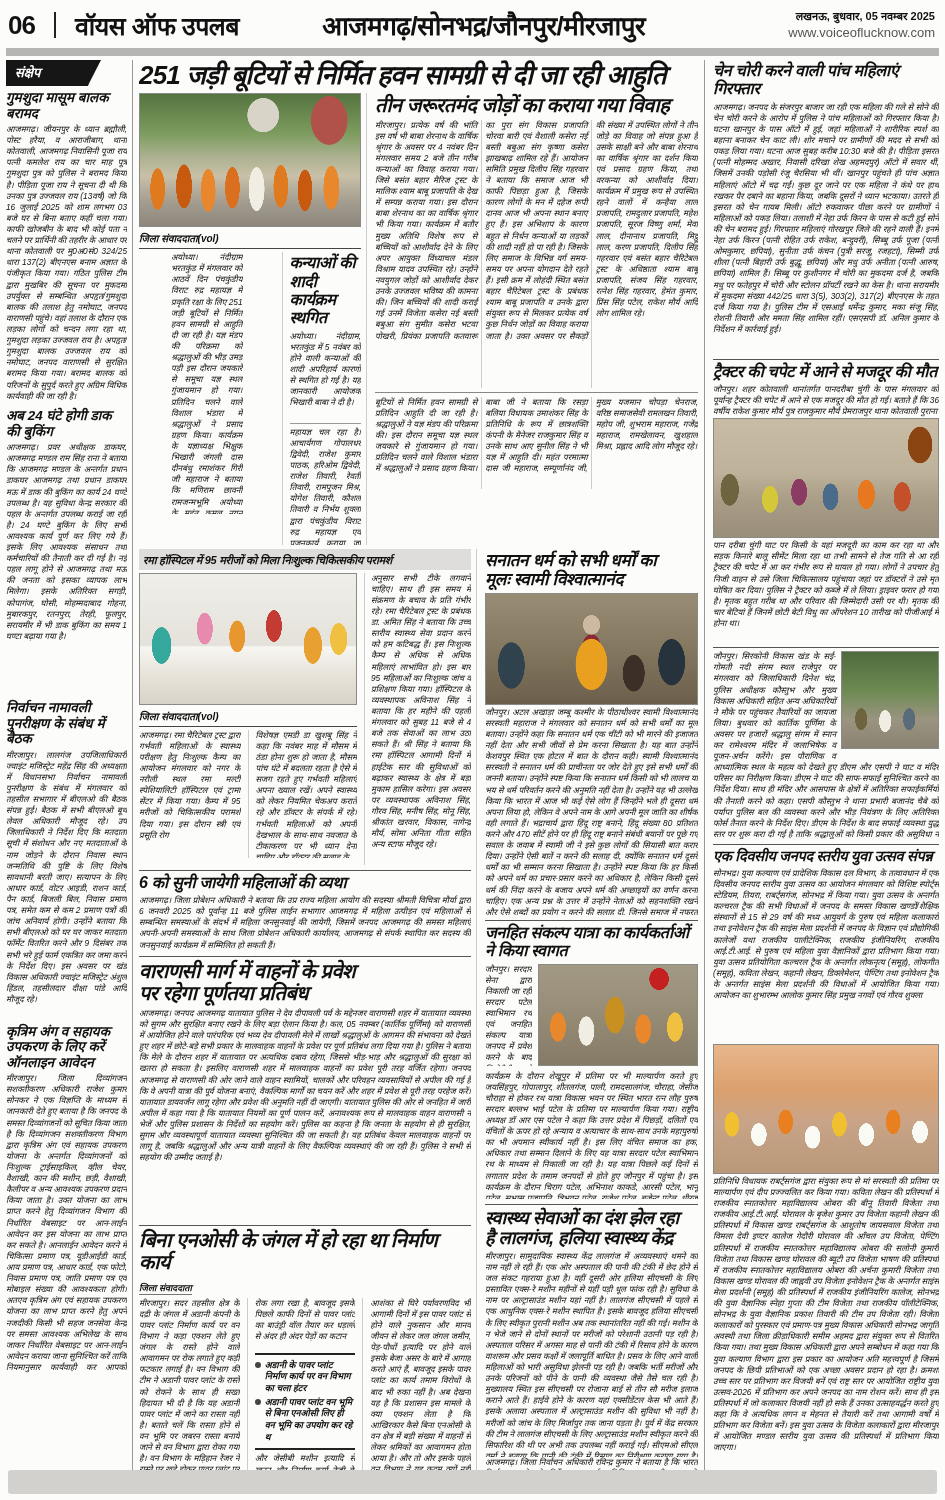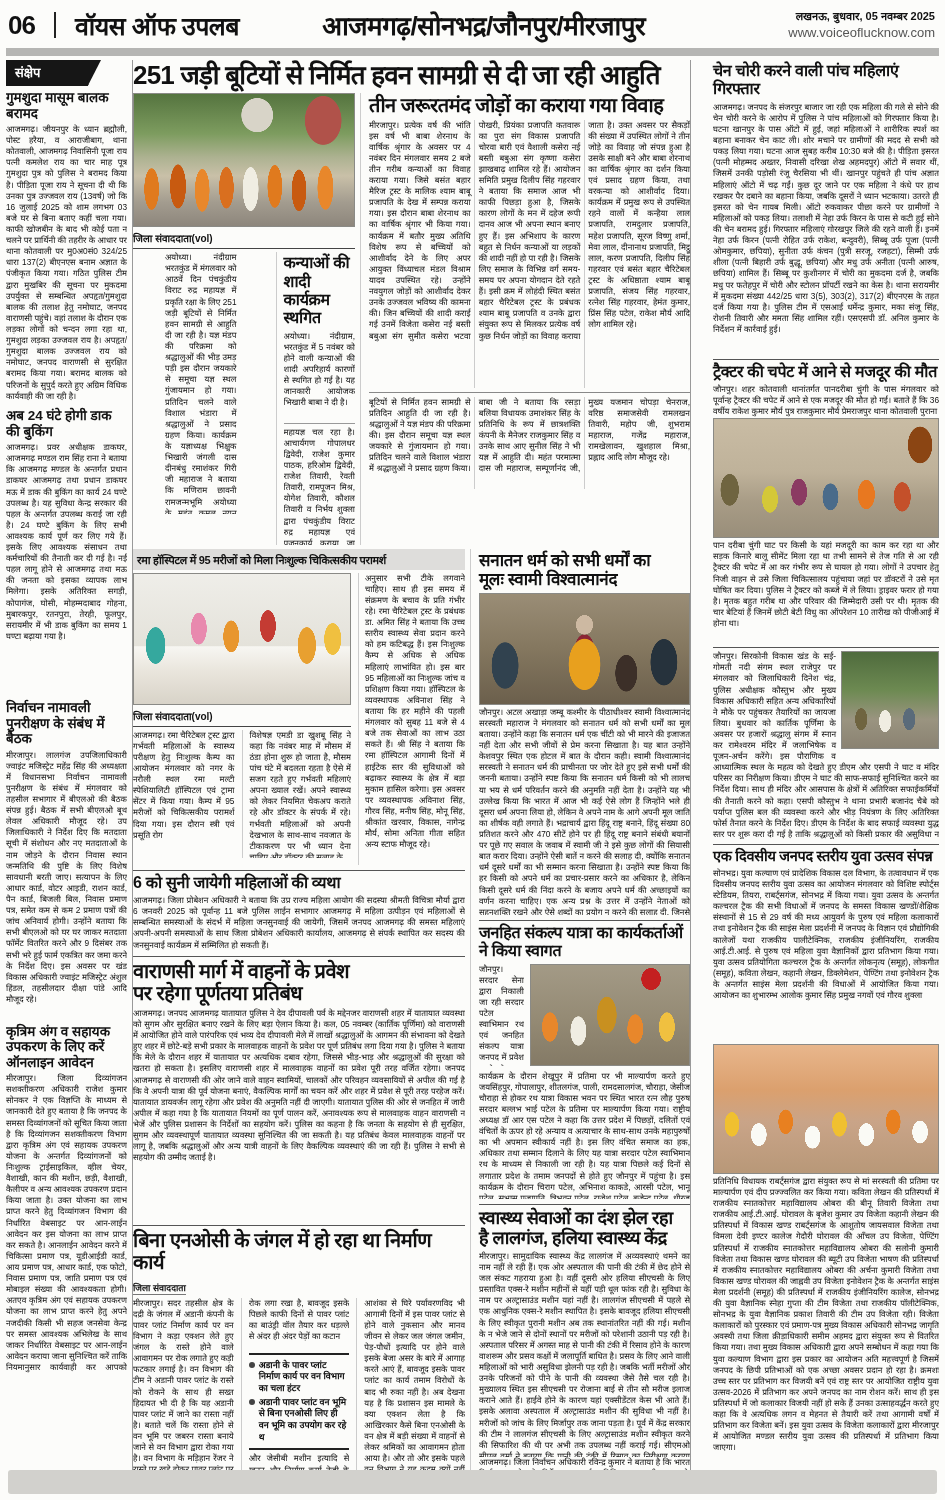--- a/index.html
+++ b/index.html
@@ -10,24 +10,24 @@
   .mh-left{display:flex;align-items:center;gap:19px;}
   .mh-pageno{font-size:26px;font-weight:900;letter-spacing:-1px;}
   .mh-rule{width:2px;height:26px;background:#222;}
   .mh-brand{font-size:25px;font-weight:900;letter-spacing:-0.5px;}
   .mh-center{font-size:26px;font-weight:900;letter-spacing:-0.5px;transform:translateX(-30px);}
   .mh-right{text-align:right;line-height:1.35;}
   .mh-date{font-size:11px;font-weight:700;}
   .mh-site{font-size:13px;color:#555;}
   .mh-bar{height:8px;background:#b5b5b3;margin:0 6px;}
   
-  #content{display:flex;padding:4px 6px 0 6px;height:1412px;overflow:hidden;}
+  #content{display:flex;gap:6px;padding:4px 6px 0 6px;height:1412px;overflow:hidden;font-style:italic;}
   #sidebar{width:121px;flex:0 0 121px;border-right:1px solid #999;padding-right:5px;overflow:hidden;}
   #center{flex:1 1 auto;min-width:0;overflow:hidden;}
-  #rightcol{width:226px;flex:0 0 226px;border-left:1px solid #999;padding-left:22px;overflow:hidden;}
+  #rightcol{width:226px;flex:0 0 226px;border-left:1px solid #999;padding-left:8px;overflow:hidden;}
   #bottom-bar{position:absolute;left:8px;right:8px;bottom:6px;height:24px;background:#d2d1cd;border-radius:3px;}
   
   .body{font-size:8.3px;line-height:1.34;text-align:justify;text-justify:inter-word;word-break:break-word;}
   .h-xl{font-size:26px;font-weight:900;letter-spacing:-0.8px;line-height:1.12;margin:1px 0 3px 0;}
   .h-lg{font-size:20px;font-weight:900;letter-spacing:-0.5px;line-height:1.12;margin:1px 0 3px 0;}
   .h-md{font-size:16px;font-weight:900;letter-spacing:-0.3px;line-height:1.15;margin:2px 0 3px 0;}
   .h-sm{font-size:13.5px;font-weight:900;line-height:1.15;margin:3px 0 3px 0;}
   .h-band{font-size:11px;font-weight:900;background:#dedddb;padding:3px 4px;margin:0 0 3px 0;letter-spacing:-0.3px;}
   .caption{font-size:10px;font-weight:700;padding:2px 0 3px 0;border-bottom:1px solid #444;margin-bottom:3px;}
   .byline{font-size:9px;font-weight:700;border-bottom:1px solid #777;display:inline-block;margin:0 0 3px 0;}

